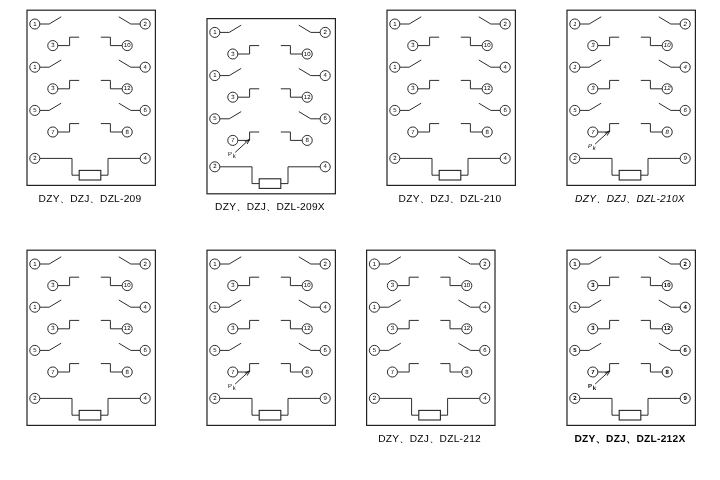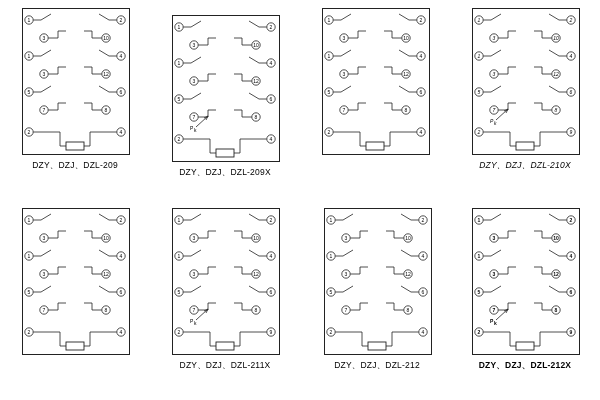--- a/index.html
+++ b/index.html
@@ -207,20 +207,21 @@
         <text class="tnum" x="99" y="84.3">6</text>
         <circle class="term" cx="22" cy="102" r="4.2"></circle>
         <text class="tnum" x="22" y="102.3">7</text>
         <circle class="term" cx="84" cy="102" r="4.2"></circle>
         <text class="tnum" x="84" y="102.3">8</text>
         <circle class="term" cx="7" cy="124" r="4.2"></circle>
         <text class="tnum" x="7" y="124.3">2</text>
         <circle class="term" cx="99" cy="124" r="4.2"></circle>
         <text class="tnum" x="99" y="124.3">4</text>
       </svg>
+      <div class="caption">DZY、DZJ、DZL-210</div>
     </div>
     <div class="cell" style="left: 450px; top: 0px; font-style: italic;">
       <div class="panel"></div>
       <svg class="wires" viewBox="0 0 106 145">
         <path class="ln" d="M 11.2 12 L 19 12 L 29 6"></path>
         <path class="ln" d="M 94.8 12 L 87 12 L 77 6"></path>
         <path class="ln" d="M 26.2 30 L 36 30 L 36 23 L 44 23"></path>
         <path class="ln" d="M 79.8 30 L 70 30 L 70 23 L 62 23"></path>
         <path class="ln" d="M 11.2 48 L 19 48 L 29 42"></path>
         <path class="ln" d="M 94.8 48 L 87 48 L 77 42"></path>
@@ -360,23 +361,22 @@
         <text class="tnum" x="99" y="84.3">6</text>
         <circle class="term" cx="22" cy="102" r="4.2"></circle>
         <text class="tnum" x="22" y="102.3">7</text>
         <circle class="term" cx="84" cy="102" r="4.2"></circle>
         <text class="tnum" x="84" y="102.3">8</text>
         <circle class="term" cx="7" cy="124" r="4.2"></circle>
         <text class="tnum" x="7" y="124.3">2</text>
         <circle class="term" cx="99" cy="124" r="4.2"></circle>
         <text class="tnum" x="99" y="124.3">9</text>
       </svg>
-      <div class="caption">DZY、DZJ、DZL-211X</div>
-    </div>
-    <div class="cell" style="left: 302px; top: 200px;">
+    </div>
+    <div class="cell" style="left: 283px; top: 200px;">
       <div class="panel"></div>
       <svg class="wires" viewBox="0 0 106 145">
         <path class="ln" d="M 11.2 12 L 19 12 L 29 6"></path>
         <path class="ln" d="M 94.8 12 L 87 12 L 77 6"></path>
         <path class="ln" d="M 26.2 30 L 36 30 L 36 23 L 44 23"></path>
         <path class="ln" d="M 79.8 30 L 70 30 L 70 23 L 62 23"></path>
         <path class="ln" d="M 11.2 48 L 19 48 L 29 42"></path>
         <path class="ln" d="M 94.8 48 L 87 48 L 77 42"></path>
         <path class="ln" d="M 26.2 66 L 36 66 L 36 59 L 44 59"></path>
         <path class="ln" d="M 79.8 66 L 70 66 L 70 59 L 62 59"></path>

